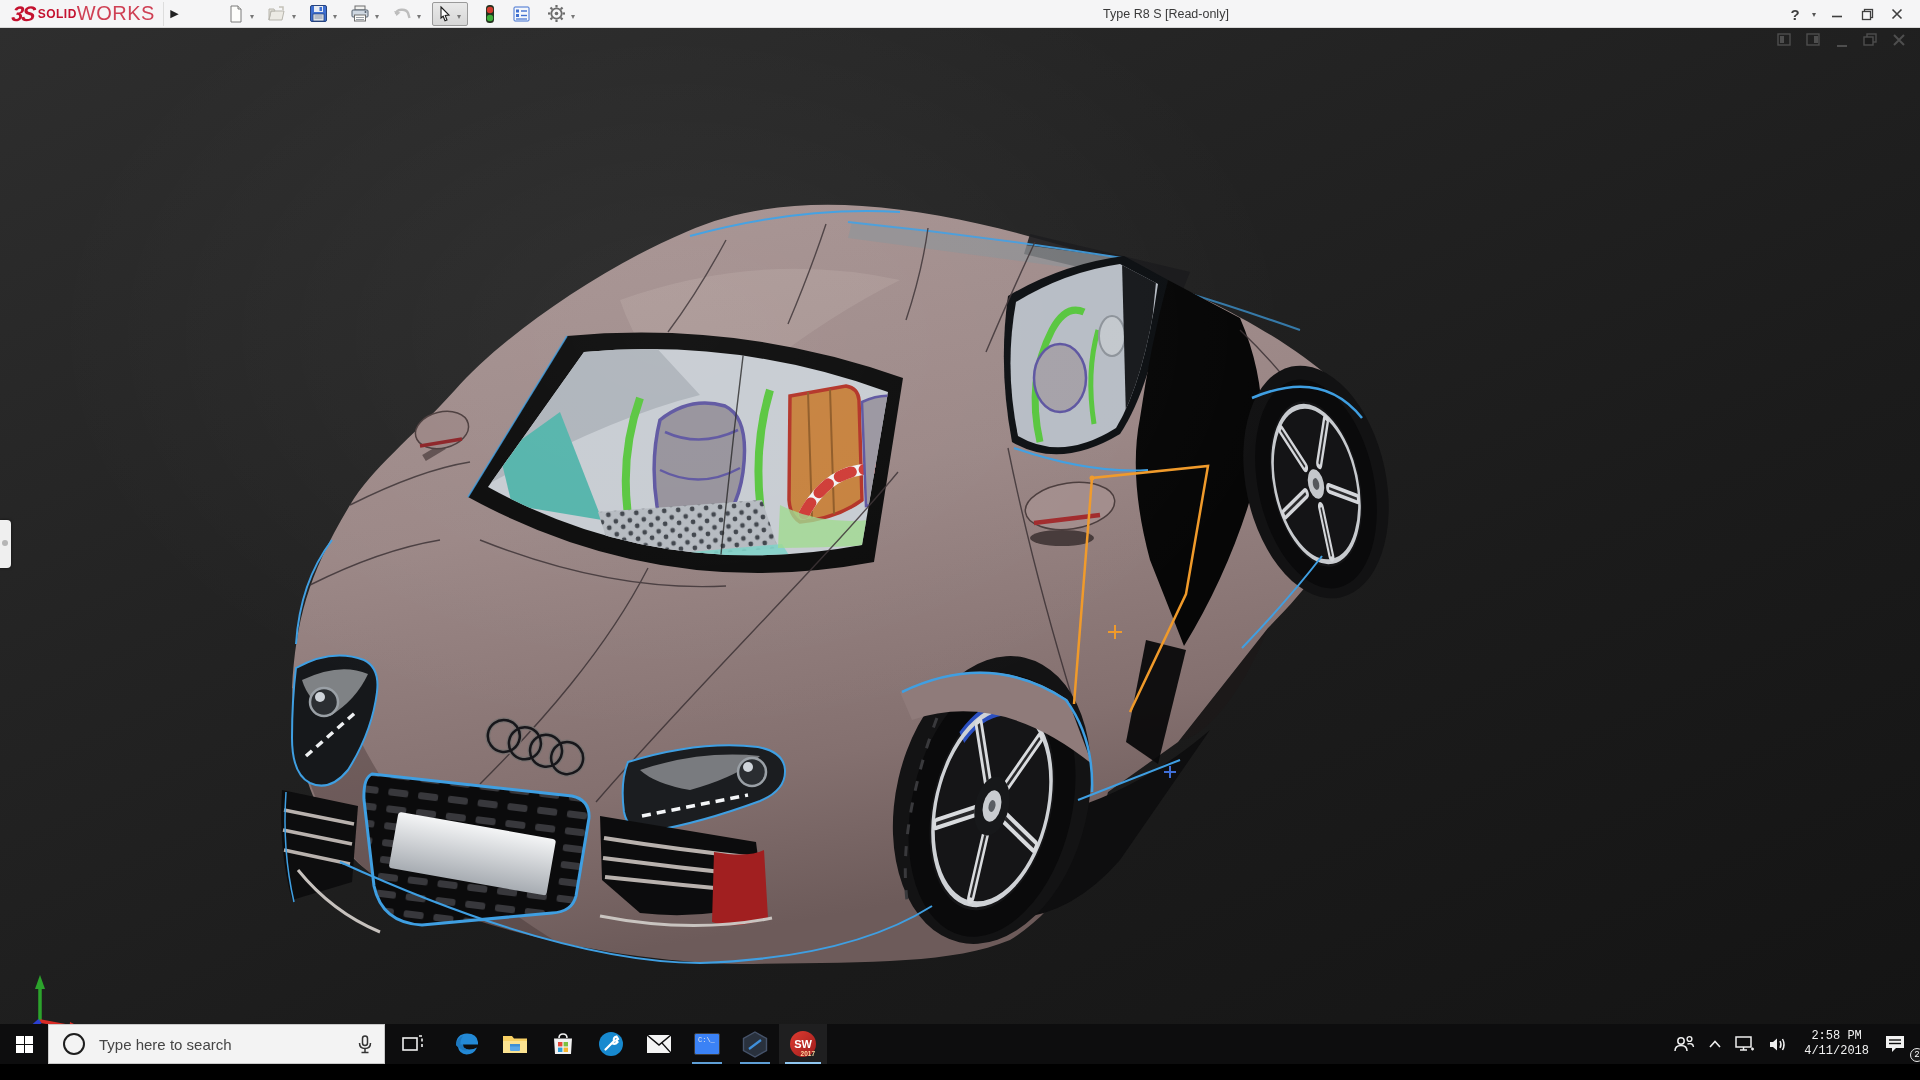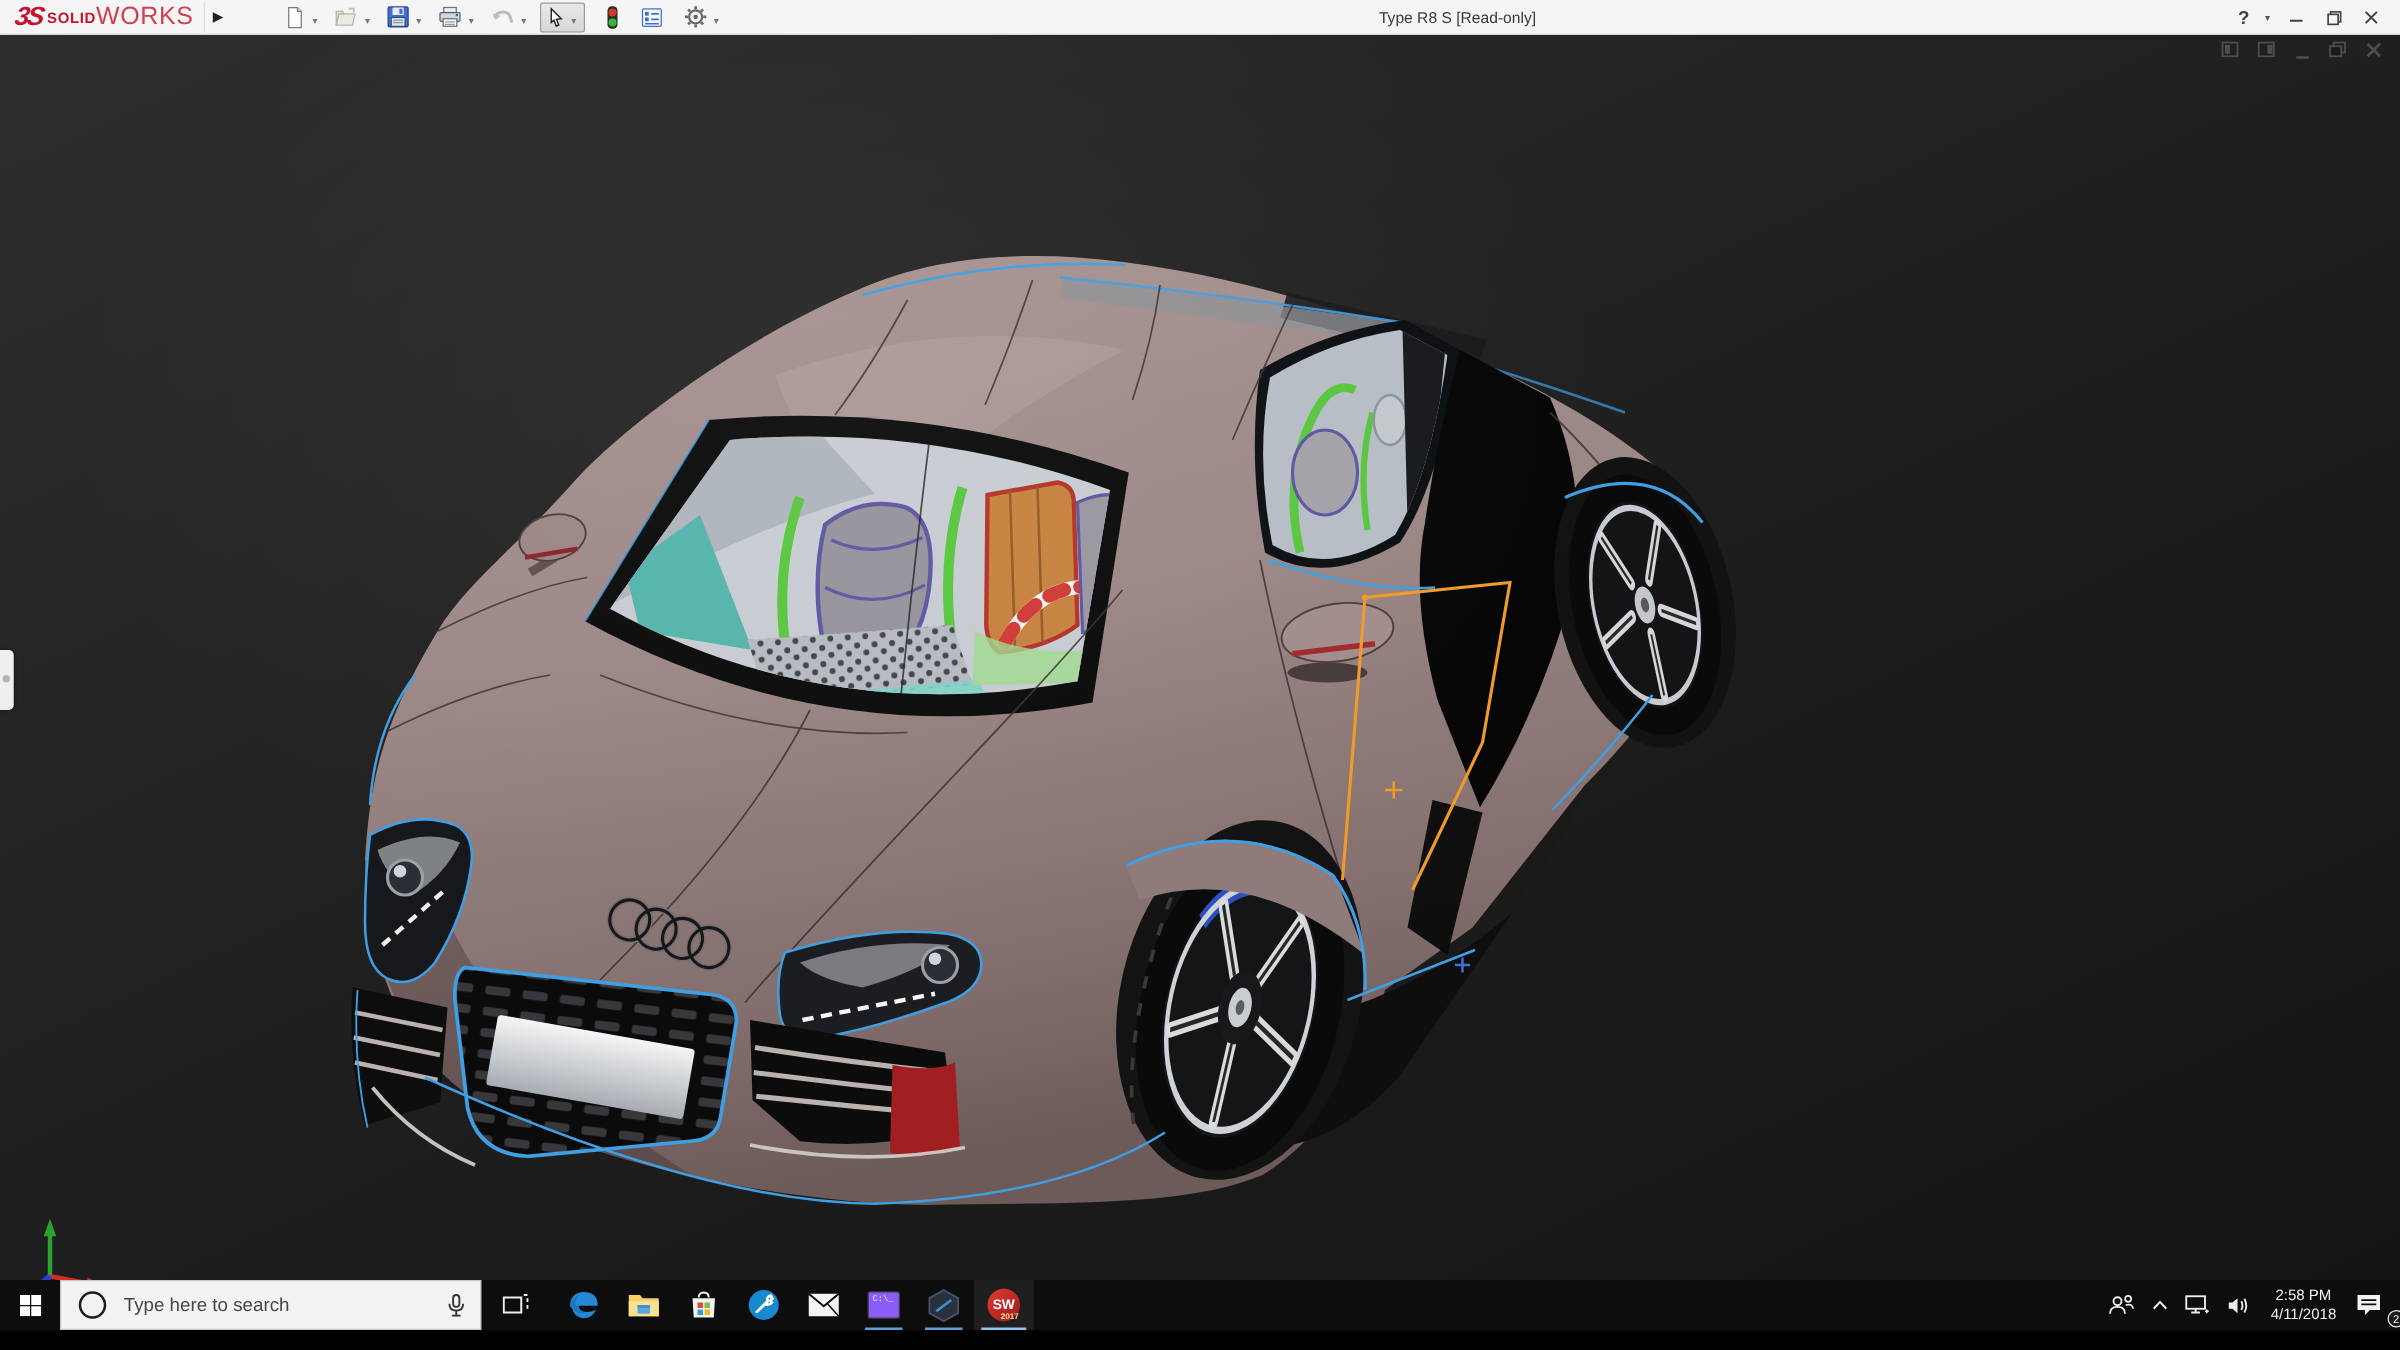--- a/index.html
+++ b/index.html
@@ -54,28 +54,28 @@
   .searchbox .circle{width:22px;height:22px;border:2.5px solid #1d1d1d;border-radius:50%;margin:0 12px 0 14px;}
   .searchbox input{flex:1;border:none;background:transparent;outline:none;font-size:15px;color:#222;
              font-family:"Liberation Sans",sans-serif;}
   .searchbox input::placeholder{color:#454545;opacity:1;}
   .searchbox .mic{margin-right:12px;}
   .task-btn{position:absolute;top:0;width:48px;height:40px;display:flex;align-items:center;
             justify-content:center;}
   .task-btn.open::after{content:"";position:absolute;bottom:0;left:9px;right:9px;height:2px;background:#5f9fd6;}
   .task-btn.active{background:rgba(255,255,255,.08);}
   .task-btn.active::after{background:#8fc6f0;left:6px;right:6px;}
-  .cmdicon{width:26px;height:22px;background:#8b5cf6;border:1px solid #3c3c3c;border-radius:2px;
+  .cmdicon{width:26px;height:22px;background:#3b82f6;border:1px solid #3c3c3c;border-radius:2px;
            color:#e8e8e8;font-family:"Liberation Mono",monospace;font-size:7px;display:flex;
            align-items:flex-start;padding:2px 0 0 3px;}
   .swicon{width:26px;height:26px;background:linear-gradient(135deg,#e03c31,#9c1b1b);border-radius:13px;
           position:relative;display:flex;align-items:center;justify-content:center;
           color:#fff;font-weight:bold;font-size:11px;letter-spacing:0;}
   .swicon .year{position:absolute;bottom:0px;right:1px;font-size:6.5px;color:#ffd9a0;font-weight:bold;}
-  .tray{position:absolute;right:0;top:0;height:40px;display:flex;align-items:center;}
+  .tray{position:absolute;right:0;top:0;height:40px;display:flex;align-items:center;font-family:Liberation Mono, monospace;}
   .tray-item{height:40px;display:flex;align-items:center;justify-content:center;padding:0 7px;color:#eee;}
   .clock{flex-direction:column;line-height:1.25;font-size:12px;color:#f2f2f2;text-align:center;padding:0 8px;}
   .badge{position:absolute;right:-4px;bottom:2px;width:14px;height:14px;background:#1b1b1b;border:1px solid #eee;
          border-radius:50%;color:#fff;font-size:9px;display:flex;align-items:center;justify-content:center;}
   .chev{color:#eee;font-size:12px;}
 </style>
 </head>
 <body>
 
 <div class="screen">

